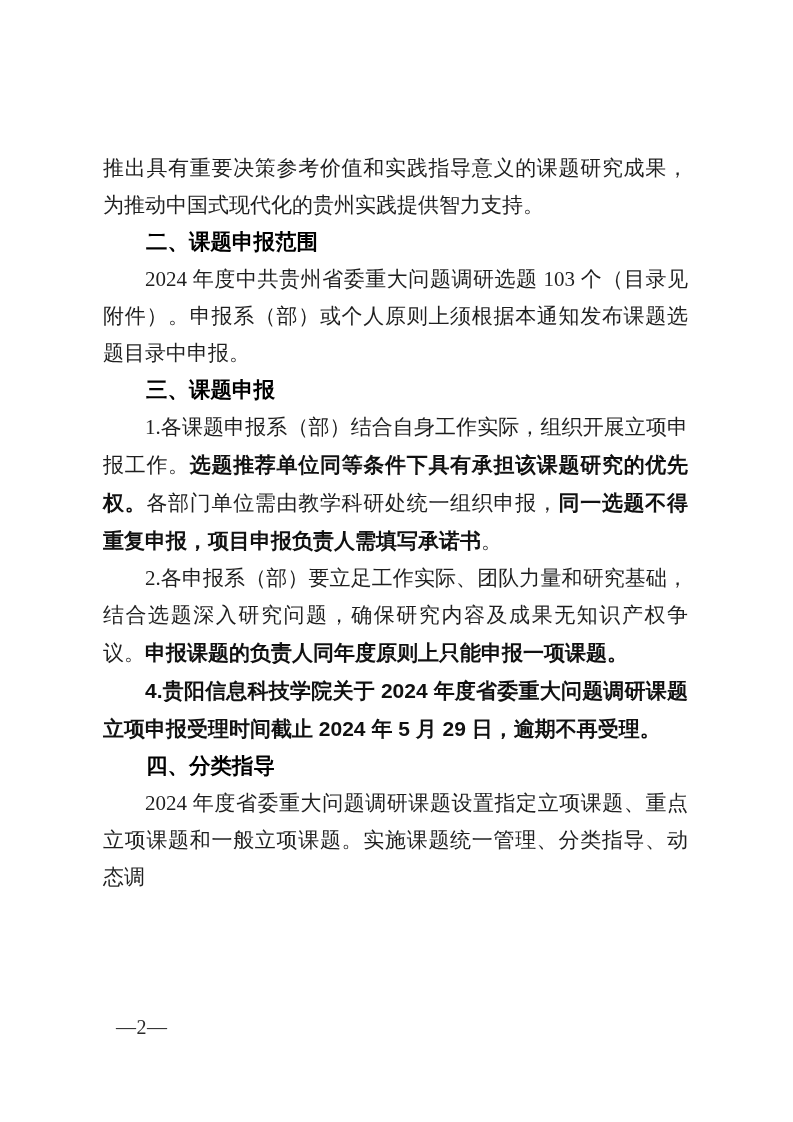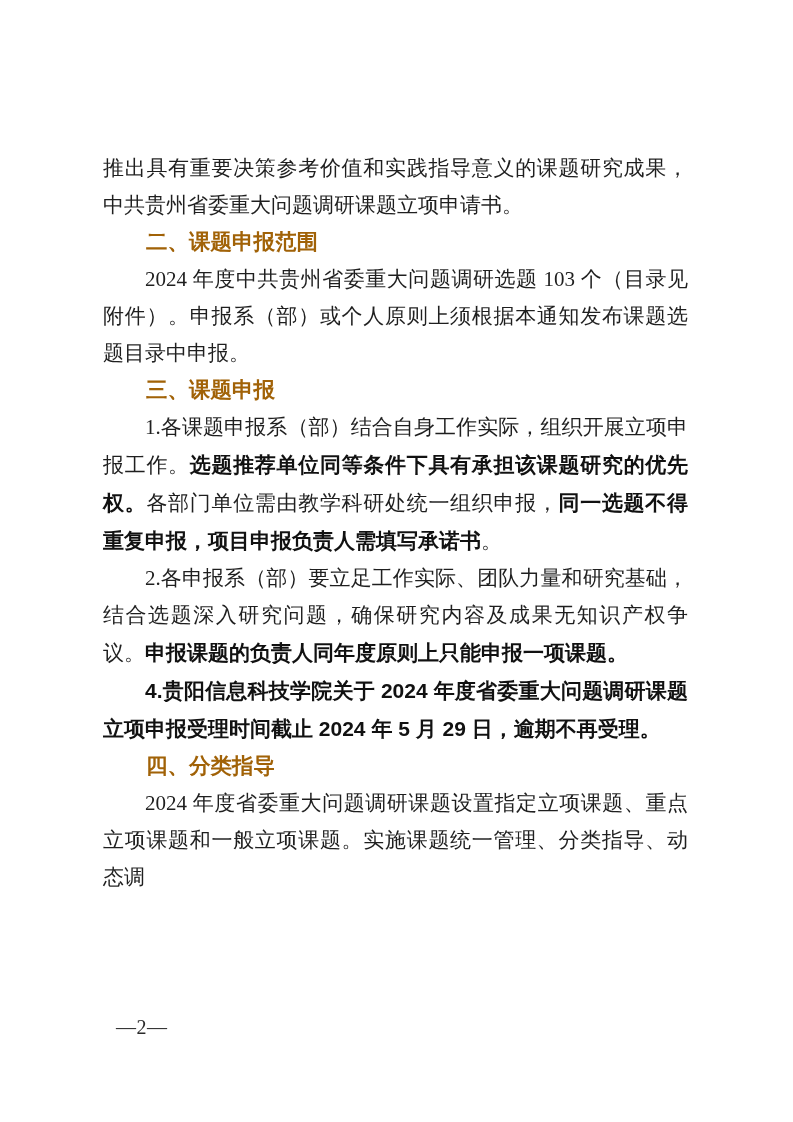--- a/index.html
+++ b/index.html
@@ -41,21 +41,21 @@
     text-indent: 0;
   }
   .heading {
     margin: 0;
     padding: 0;
     text-indent: 2em;
     font-family: "Liberation Sans", "DejaVu Sans", sans-serif;
     font-weight: 700;
     font-size: 21.5px;
     line-height: 37px;
-    color: #a16207;
+    color: #000000;
   }
   .bold {
     font-family: "Liberation Sans", "DejaVu Sans", sans-serif;
     font-weight: 700;
     color: #111111;
   }
   .page-footer {
     position: absolute;
     left: 116px;
     top: 1015px;
@@ -64,21 +64,21 @@
     line-height: 24px;
     color: #2a2a2a;
     letter-spacing: 0.5px;
   }
 </style>
 </head>
 <body>
 
 <div class="page">
   <div class="doc-body">
-    <p class="para flush"><span>推出具有重要决策参考价值和实践指导意义的课题研究成果，中共贵州省委重大问题调研课题立项申请书。</span></p>
+    <p class="para flush"><span>推出具有重要决策参考价值和实践指导意义的课题研究成果，为推动中国式现代化的贵州实践提供智力支持。</span></p>
     <div class="heading">二、课题申报范围</div>
     <p class="para"><span>2024 年度中共贵州省委重大问题调研选题 103 个（目录见附件）。申报系（部）或个人原则上须根据本通知发布课题选题目录中申报。</span></p>
     <div class="heading">三、课题申报</div>
     <p class="para"><span>1.各课题申报系（部）结合自身工作实际，组织开展立项申报工作。</span><span class="bold">选题推荐单位同等条件下具有承担该课题研究的优先权。</span><span>各部门单位需由教学科研处统一组织申报，</span><span class="bold">同一选题不得重复申报，项目申报负责人需填写承诺书</span><span>。</span></p>
     <p class="para"><span>2.各申报系（部）要立足工作实际、团队力量和研究基础，结合选题深入研究问题，确保研究内容及成果无知识产权争议。</span><span class="bold">申报课题的负责人同年度原则上只能申报一项课题。</span></p>
     <p class="para"><span class="bold">4.贵阳信息科技学院关于 2024 年度省委重大问题调研课题立项申报受理时间截止 2024 年 5 月 29 日，逾期不再受理。</span></p>
     <div class="heading">四、分类指导</div>
     <p class="para"><span>2024 年度省委重大问题调研课题设置指定立项课题、重点立项课题和一般立项课题。实施课题统一管理、分类指导、动态调</span></p>
   </div>
   <div class="page-footer">—2—</div>

